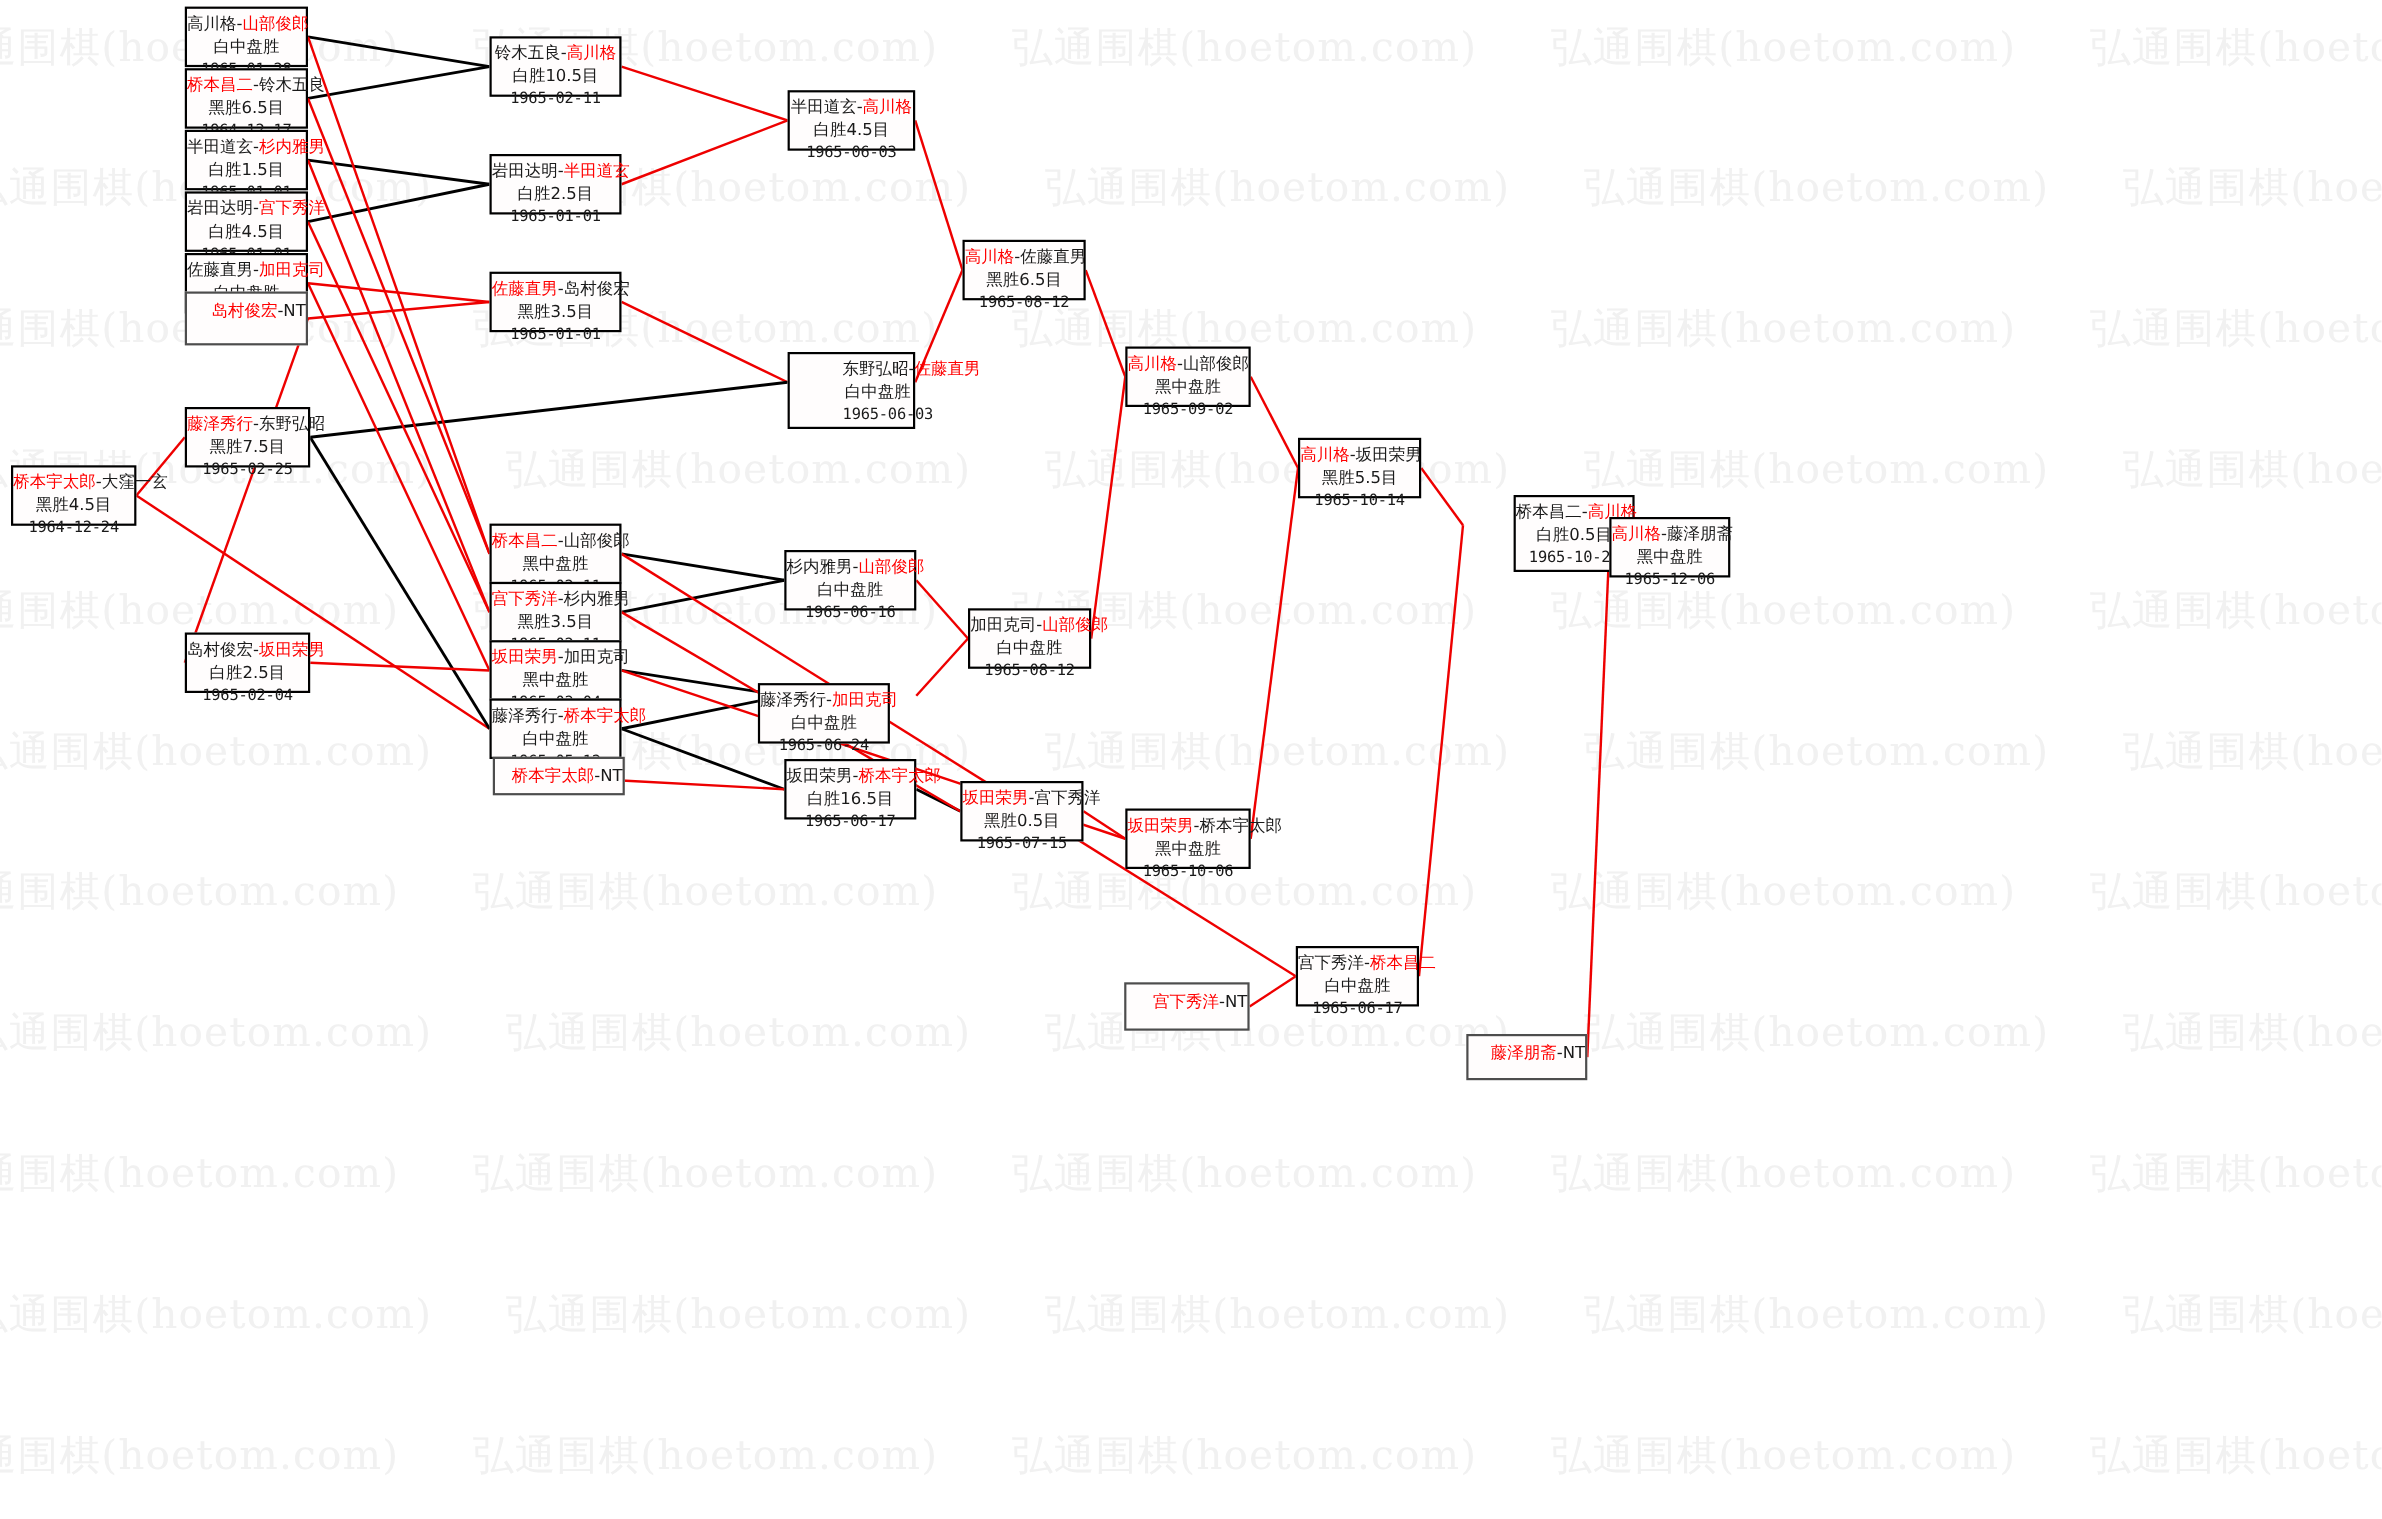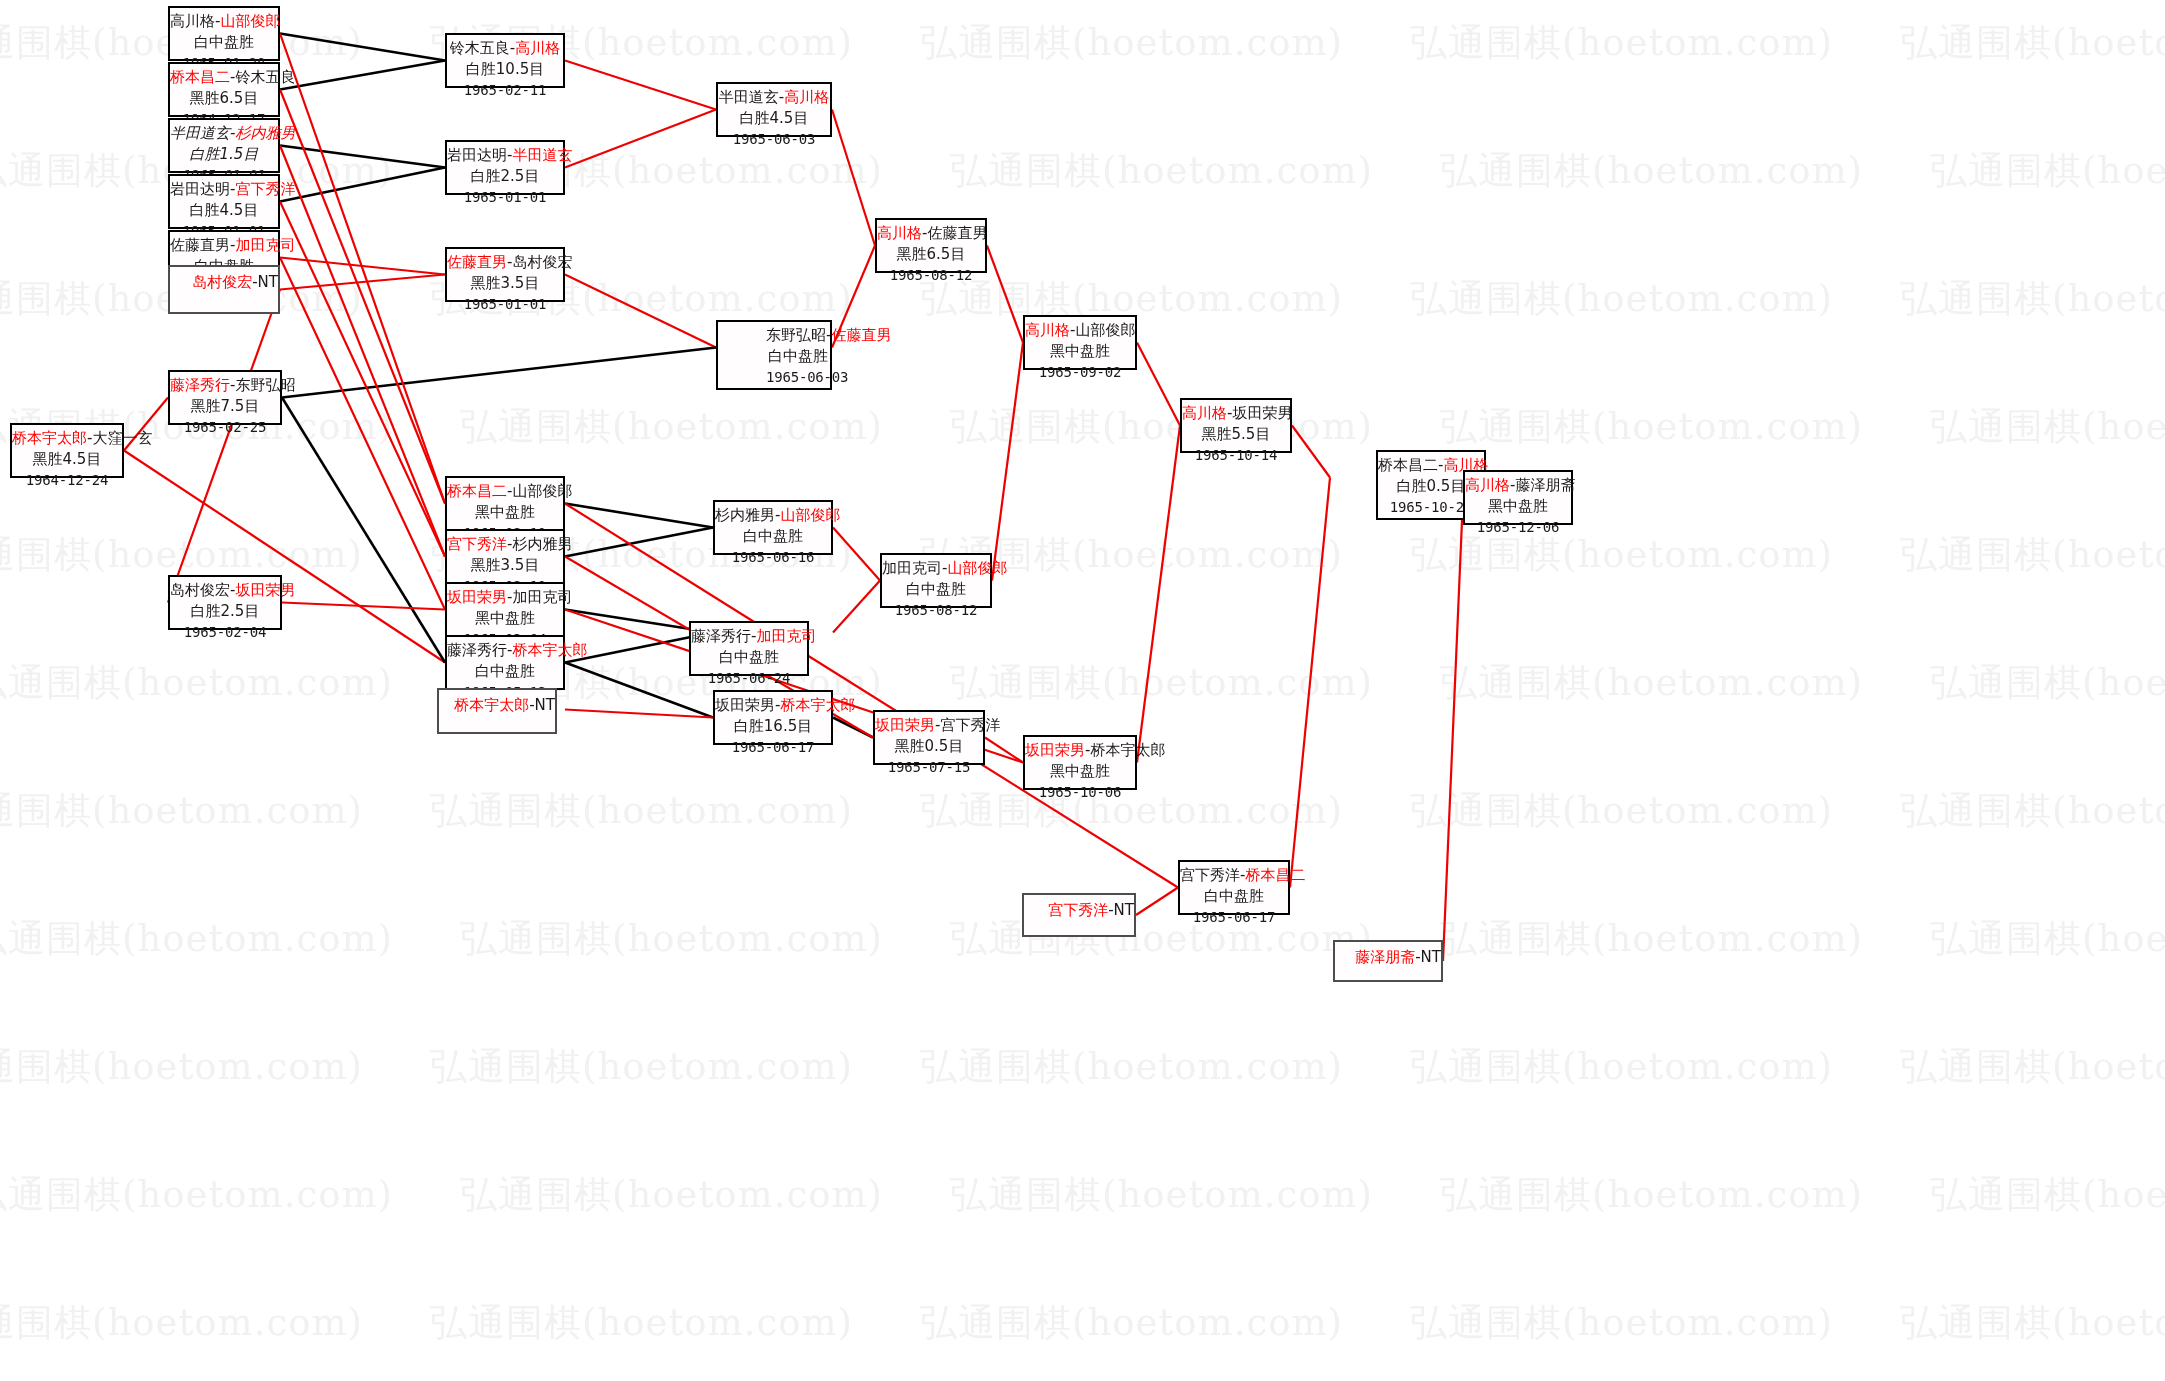--- a/index.html
+++ b/index.html
@@ -152,21 +152,21 @@
     <div class="node" style="left: 168px; top: 6px; width: 112px; height: 55px;">
       <span class="ln"><span class="blk">高川格</span><span class="blk">-</span><span class="red">山部俊郎</span></span>
       <span class="ln">白中盘胜</span>
       <span class="ln date">1965-01-28</span>
     </div>
     <div class="node" style="left: 168px; top: 62px; width: 112px; height: 55px;">
       <span class="ln"><span class="red">桥本昌二</span><span class="blk">-</span><span class="blk">铃木五良</span></span>
       <span class="ln">黑胜6.5目</span>
       <span class="ln date">1964-12-17</span>
     </div>
-    <div class="node" style="left: 168px; top: 118px; width: 112px; height: 55px; font-style: italic;">
+    <div class="node" style="left: 168px; top: 118px; width: 112px; height: 55px;">
       <span class="ln"><span class="blk">半田道玄</span><span class="blk">-</span><span class="red">杉内雅男</span></span>
       <span class="ln">白胜1.5目</span>
       <span class="ln date">1965-01-01</span>
     </div>
     <div class="node" style="left: 168px; top: 174px; width: 112px; height: 55px;">
       <span class="ln"><span class="blk">岩田达明</span><span class="blk">-</span><span class="red">宫下秀洋</span></span>
       <span class="ln">白胜4.5目</span>
       <span class="ln date">1965-01-01</span>
     </div>
     <div class="node" style="left: 168px; top: 230px; width: 112px; height: 55px;">
@@ -230,21 +230,21 @@
     <div class="node" style="left: 445px; top: 582px; width: 120px; height: 55px;">
       <span class="ln"><span class="red">坂田荣男</span><span class="blk">-</span><span class="blk">加田克司</span></span>
       <span class="ln">黑中盘胜</span>
       <span class="ln date">1965-03-04</span>
     </div>
     <div class="node" style="left: 445px; top: 635px; width: 120px; height: 55px;">
       <span class="ln"><span class="blk">藤泽秀行</span><span class="blk">-</span><span class="red">桥本宇太郎</span></span>
       <span class="ln">白中盘胜</span>
       <span class="ln date">1965-05-13</span>
     </div>
-    <div class="node bye" style="left: 437px; top: 688px; width: 120px; height: 46px;">
+    <div class="node bye" style="left: 448px; top: 688px; width: 120px; height: 35px;">
       <span class="ln"><span class="red">桥本宇太郎</span><span class="blk">-</span><span class="blk">NT</span></span>
     </div>
     <div class="node" style="left: 713px; top: 500px; width: 120px; height: 55px;">
       <span class="ln"><span class="blk">杉内雅男</span><span class="blk">-</span><span class="red">山部俊郎</span></span>
       <span class="ln">白中盘胜</span>
       <span class="ln date">1965-06-16</span>
     </div>
     <div class="node" style="left: 689px; top: 605px; width: 120px; height: 55px; margin-top: 16px;">
       <span class="ln"><span class="blk">藤泽秀行</span><span class="blk">-</span><span class="red">加田克司</span></span>
       <span class="ln">白中盘胜</span>

